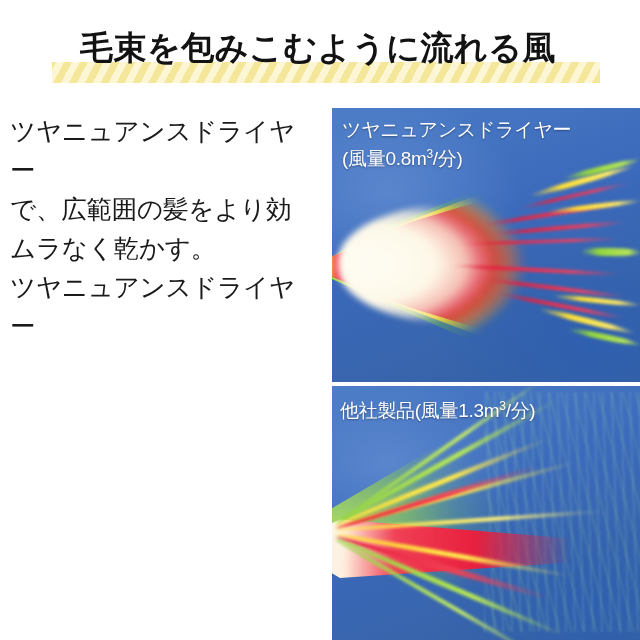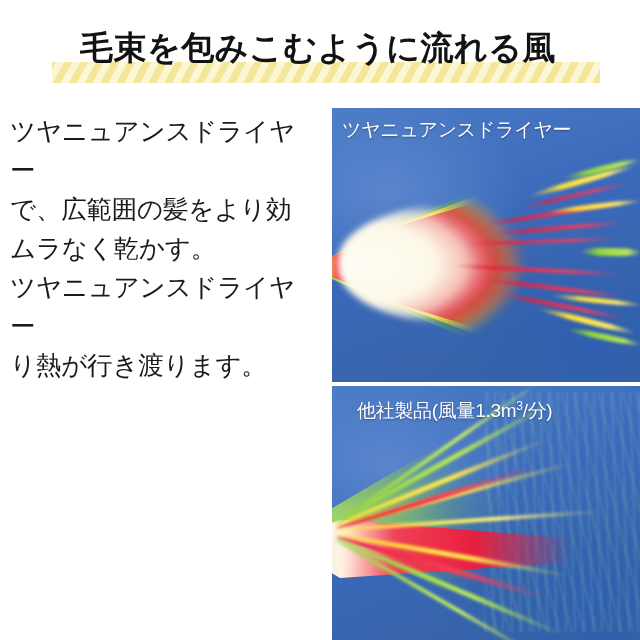--- a/index.html
+++ b/index.html
@@ -96,21 +96,21 @@
     z-index: 40;
     color: #ffffff;
     font-size: 19px;
     font-weight: normal;
     line-height: 24px;
     letter-spacing: -0.3px;
     text-shadow: 0 1px 2px rgba(0,0,0,0.35);
     white-space: nowrap;
   }
   #panel-top .panel-label { left: 10px; top: 10px; }
-  #panel-bottom .panel-label { left: 8px; top: 8px; margin-left: 17px; }
+  #panel-bottom .panel-label { left: 8px; top: 8px; }
   .panel-label .sup {
     font-size: 12px;
     vertical-align: super;
   }
 
   
   .plume-layer { position: absolute; }
 
   #t-green {
     left: -8px; top: 52px; width: 320px; height: 210px;
@@ -196,21 +196,20 @@
 <div id="title-area">
   <div id="title-stripe"></div>
   <div id="title-text">毛束を包みこむように流れる風</div>
 </div>
 
 <div id="description">
   <p>ツヤニュアンスドライヤー</p>
   <p>で、広範囲の髪をより効</p>
   <p>ムラなく乾かす。</p>
   <p>ツヤニュアンスドライヤー</p>
-  <p>り熱が行き渡ります。</p>
 </div>
 
 <div class="panel" id="panel-top">
   <div class="panel-bg"></div>
 
   <div class="plume-layer" id="t-green"></div>
   <div class="plume-layer" id="t-yellow"></div>
   <div class="plume-layer" id="t-red"></div>
   <div class="plume-layer" id="t-core"></div>
 
@@ -226,20 +225,21 @@
   <div class="t-streak-y" style="left:205px; top:210px; width:100px; height:6px; transform:rotate(14deg);"></div>
   <div class="t-streak-y" style="left:215px; top:96px; width:95px; height:5px; transform:rotate(-7deg);"></div>
   <div class="t-streak-y" style="left:220px; top:190px; width:90px; height:5px; transform:rotate(6deg);"></div>
 
   <div class="t-streak-g" style="left:230px; top:58px; width:80px; height:6px; transform:rotate(-14deg);"></div>
   <div class="t-streak-g" style="left:235px; top:226px; width:75px; height:6px; transform:rotate(12deg);"></div>
   <div class="t-streak-g" style="left:248px; top:140px; width:62px; height:8px; transform:rotate(1deg);"></div>
 
   <div class="panel-label">
     <div>ツヤニュアンスドライヤー</div>
+    <div><span>(風量0.8m</span><span class="sup">3</span><span>/分)</span></div>
   </div>
 </div>
 
 <div class="panel" id="panel-bottom">
   <div class="panel-bg"></div>
 
   <div class="plume-layer" id="b-fan"></div>
   <div id="b-wisps" class="plume-layer"></div>
   <div class="plume-layer" id="b-hot"></div>
 

